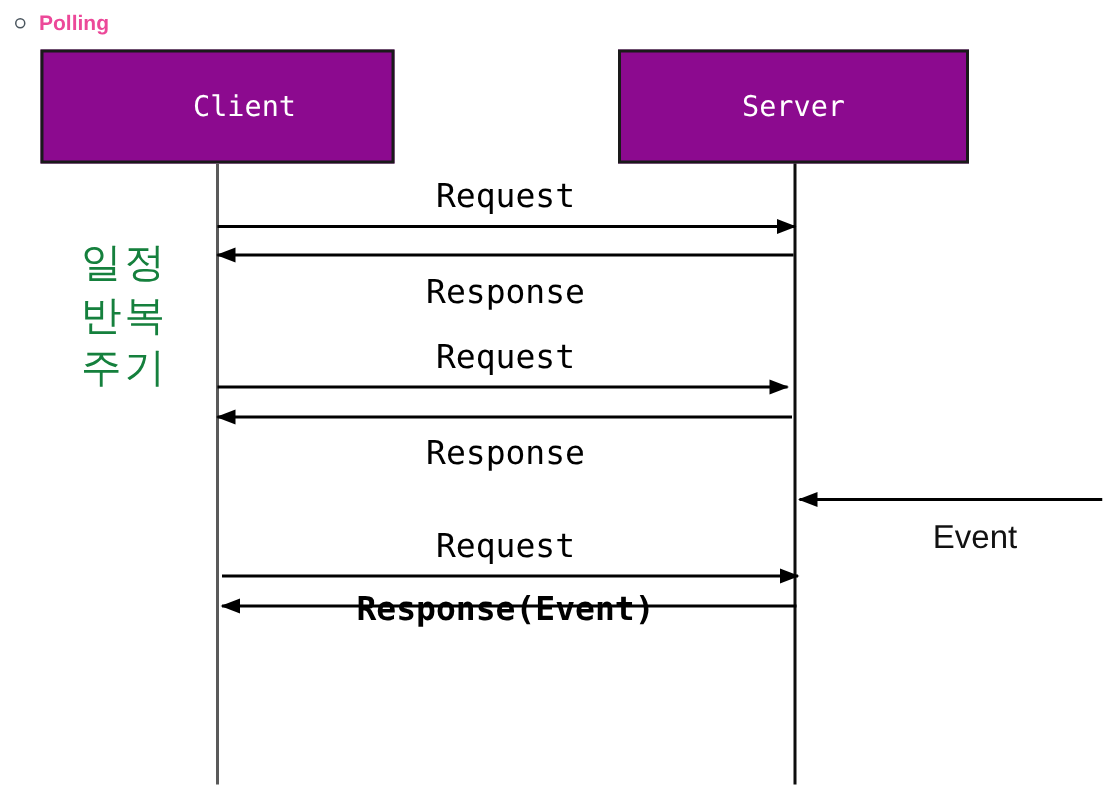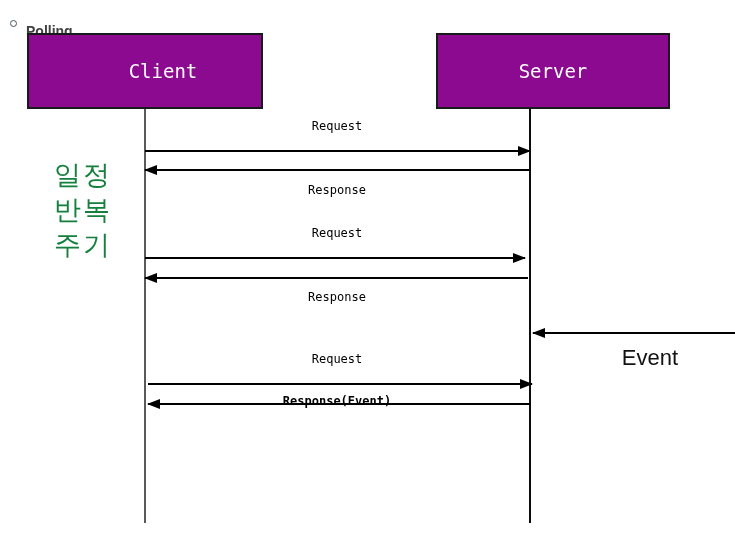--- a/index.html
+++ b/index.html
@@ -23,58 +23,57 @@
   }
   .bullet {
     width: 7px; height: 7px;
     border: 1.5px solid #4a555e;
     border-radius: 50%;
     display: inline-block;
   }
   .title {
     font-size: 14px;
     font-weight: 700;
-    color: #404040;
-    margin-top: 16px;
+    color: #ec4899;
   }
 
   
   .actor {
     position: absolute;
     top: 33px;
     height: 76px;
     background: #8c0a8f;
     border: 2px solid #1a1a1a;
     color: #ffffff;
     font-family: "DejaVu Sans Mono", monospace;
     font-size: 19px;
     display: flex;
     align-items: center;
     justify-content: center;
   }
   .actor-client { left: 27px;  width: 236px; padding-left: 36px; }
-  .actor-server { left: 436px; width: 234px; }
+  .actor-server { left: 412px; width: 234px; }
 
   
   .lifeline {
     position: absolute;
     top: 109px;
     width: 2px;
     height: 414px;
   }
   .lifeline-client { left: 144px; background: #5a5a5a; }
   .lifeline-server { left: 529px; background: #0d0d0d; }
 
   
   .mlabel {
     position: absolute;
     left: 337px;
     transform: translateX(-50%);
     font-family: "DejaVu Sans Mono", monospace;
-    font-size: 12px;
+    font-size: 22px;
     color: #000000;
     white-space: nowrap;
   }
   .m0 { top: 119px; }
   .m1 { top: 183px; }
   .m2 { top: 226px; }
   .m3 { top: 290px; }
   .m4 { top: 352px; }
   .m5 { top: 394px; font-weight: bold; }
 

